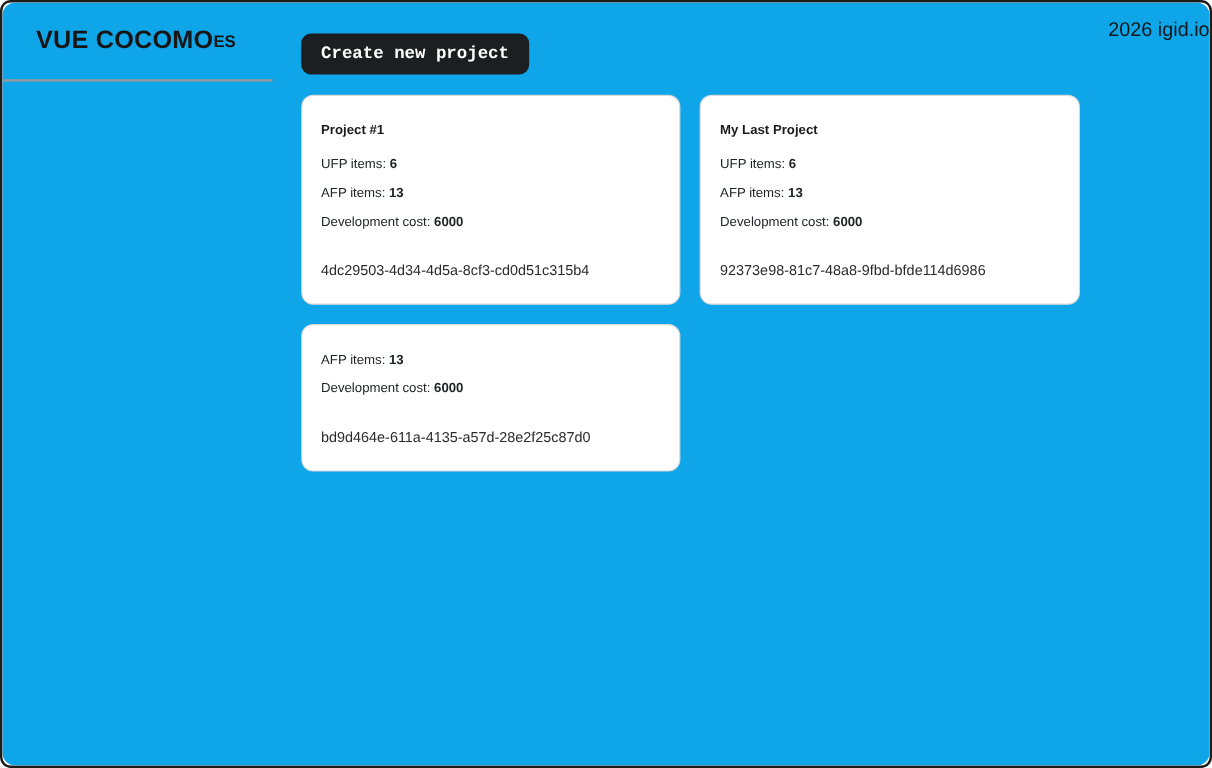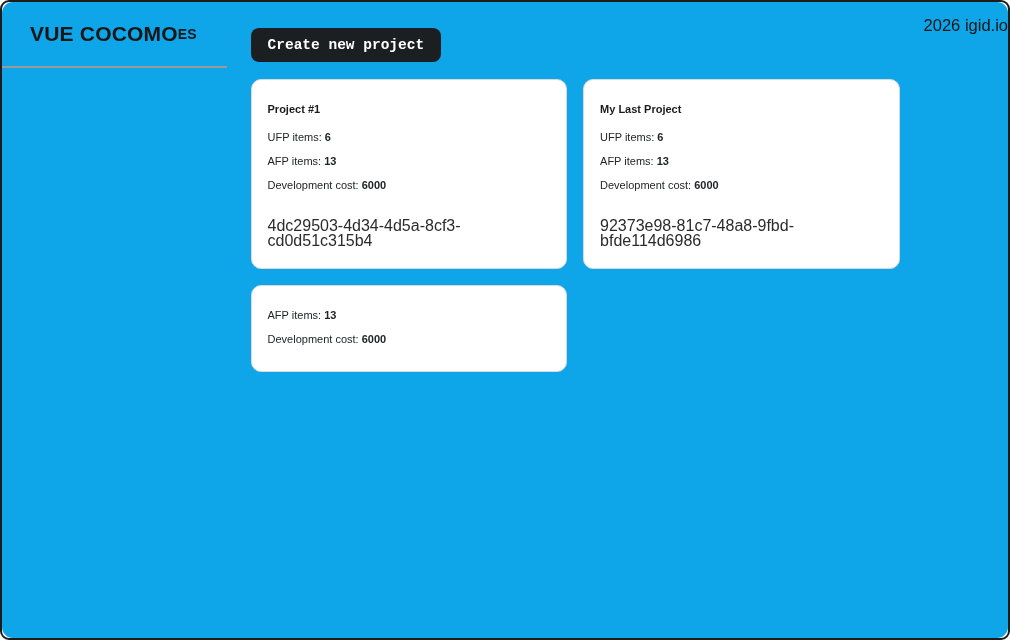--- a/index.html
+++ b/index.html
@@ -83,21 +83,21 @@
     color: #1b1b1b;
   }
   .card-line {
     font-size: 11px;
     line-height: 24px;
     color: #212529;
   }
   .card-line .v { font-weight: 700; }
   .card-uuid {
     margin-top: 21px;
-    font-size: 16px;
+    font-size: 12px;
     line-height: 15px;
     color: #2b2b2b;
   }
   
   .app-footer {
     flex: 0 0 auto;
     text-align: center;
     padding: 14px 0 17px 0;
     font-size: 16.5px;
     font-weight: 400;
@@ -132,20 +132,21 @@
         <div class="card-title">My Last Project</div>
         <div class="card-line"><span>UFP items:</span> <span class="v">6</span></div>
         <div class="card-line"><span>AFP items:</span> <span class="v">13</span></div>
         <div class="card-line"><span>Development cost:</span> <span class="v">6000</span></div>
         <div class="card-uuid">92373e98-81c7-48a8-9fbd-bfde114d6986</div>
       </div>
 
       <div class="card">
         <div class="card-line"><span>AFP items:</span> <span class="v">13</span></div>
         <div class="card-line"><span>Development cost:</span> <span class="v">6000</span></div>
+        <div class="card-uuid">bd9d464e-611a-4135-a57d-28e2f25c87d0</div>
       </div>
 
     </div>
   </main>
 
   <footer class="app-footer">
     <span>2026 igid.io</span>
   </footer>
 
 </div>

